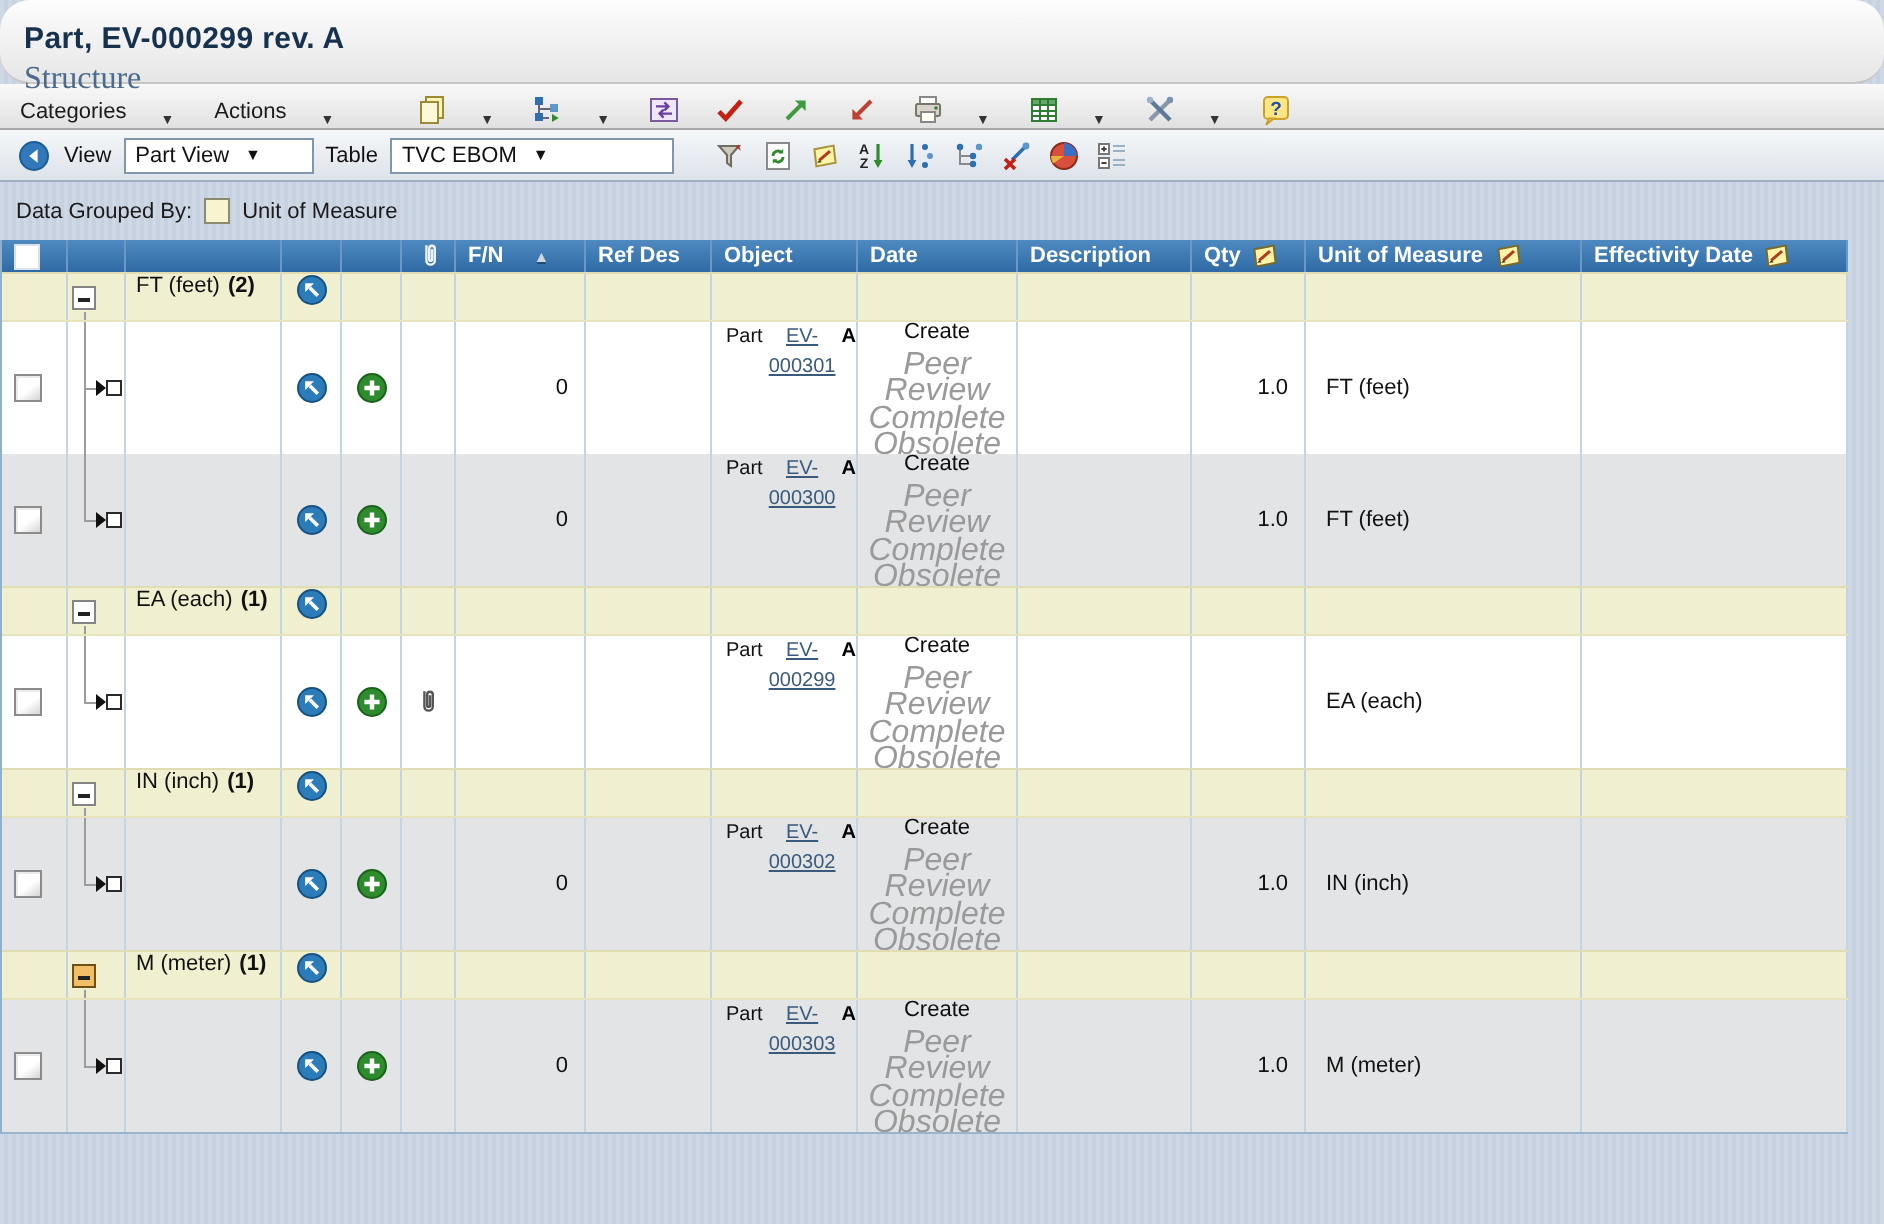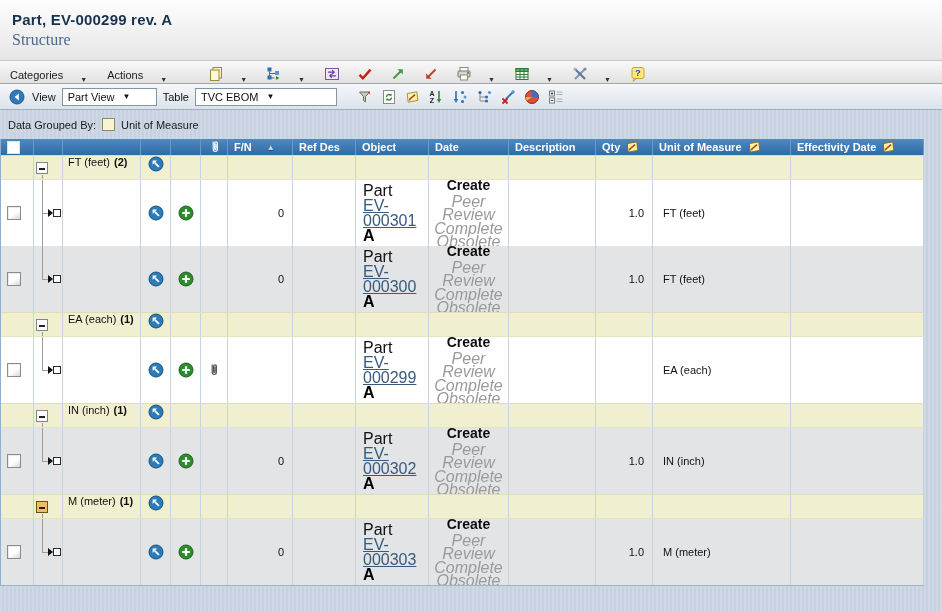--- a/index.html
+++ b/index.html
@@ -7,21 +7,21 @@
   body {
     font-family: "Liberation Sans", sans-serif;
     font-size: 11px; color: #222;
     background: #cbd5e3;
     background-image: repeating-linear-gradient(90deg, rgba(255,255,255,.07) 0 2px, rgba(120,140,170,.05) 2px 4px);
   }
   .ico16 { width:16px; height:16px; display:inline-block; vertical-align:middle; }
   .ico15 { width:15px; height:14px; display:inline-block; vertical-align:middle; }
 
   
-  .top-header { height:61px; background:linear-gradient(#fdfdfd,#e6e6e6); border-bottom:1px solid #c6c6c6; padding:11px 0 0 12px; }
+  .top-header { height:42px; background:linear-gradient(#fdfdfd,#e6e6e6); border-bottom:1px solid #c6c6c6; padding:11px 0 0 12px;border-radius:15px; }
   .page-title { font-size:15px; font-weight:bold; color:#16324f; letter-spacing:.2px; }
   .page-subtitle { font-size:16px; color:#4a6a8f; margin-top:3px;font-family:Liberation Serif, serif; }
 
   
   .menubar { height:23px; background:linear-gradient(#f9f9f9,#e1e1e1); border-bottom:1px solid #a6a6a6;
     display:flex; align-items:flex-end; padding-left:8px; gap:15px; }
   .menu-item { font-size:11px; color:#1a1a1a; padding:2px 2px; cursor:default; }
   .caret { font-size:7px; color:#333; margin:0 3px 0 0; }
   .mb-gap { width:7px; }
   .tbtn { display:inline-flex; align-items:center; padding:1px 1px; }
@@ -73,25 +73,25 @@
 
   
   .cb { width:14px; height:14px; border:1px solid #8c8c8c; background:linear-gradient(145deg,#fff 55%,#d5d5d5);
     box-shadow:inset 1px 1px 0 rgba(0,0,0,.08); cursor:pointer; }
   .cb-head { width:13px; height:13px; border:1px solid #d7e2ec; background:#fff; cursor:pointer; }
   .c-check { justify-content:flex-start !important; padding-left:6px; }
 
   
   .c-fn, .c-qty { justify-content:flex-end !important; padding-right:8px; font-size:11px; color:#111; }
   .c-uom { justify-content:flex-start !important; padding-left:10px; font-size:11px; color:#111; }
-  .c-obj { flex-direction:column; align-items:flex-start !important; justify-content:center; padding-left:7px; font-size:16px; color:#111; line-height:15px; }
+  .c-obj { flex-direction:row; align-items:flex-start !important; justify-content:center; padding-left:7px; font-size:10px; color:#111; line-height:15px;text-align:center; }
   .plink { color:#3a5a7c; text-decoration:underline; cursor:pointer; }
   .rev { font-weight:bold; color:#000; }
   .c-state { flex-direction:column; justify-content:center; text-align:center; }
-  .st-cur { font-weight:bold; font-size:14px; color:#0d0d0d; line-height:15px; margin-bottom:2px; }
+  .st-cur { font-weight:normal; font-size:11px; color:#0d0d0d; line-height:15px; margin-bottom:2px; }
   .st-other { font-style:italic; font-size:16px; color:#9a9a9a; line-height:13.5px; }
 </style>
 </head>
 <body>
 
 <div class="top-header">
   <div class="page-title">Part, EV-000299 rev. A</div>
   <div class="page-subtitle">Structure</div>
 </div>
 

